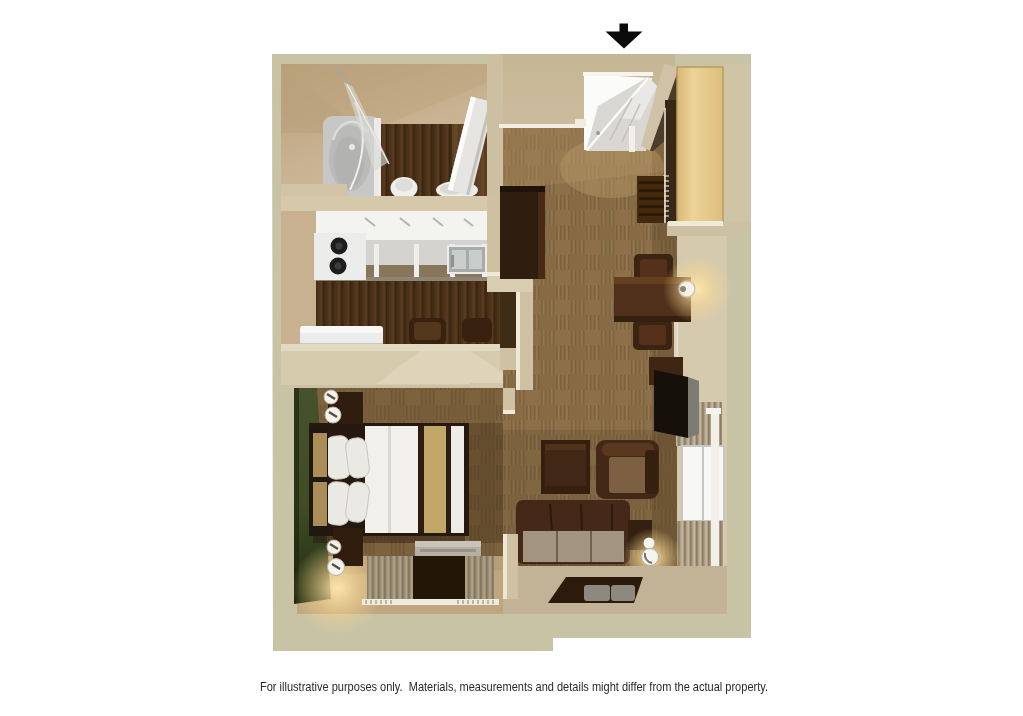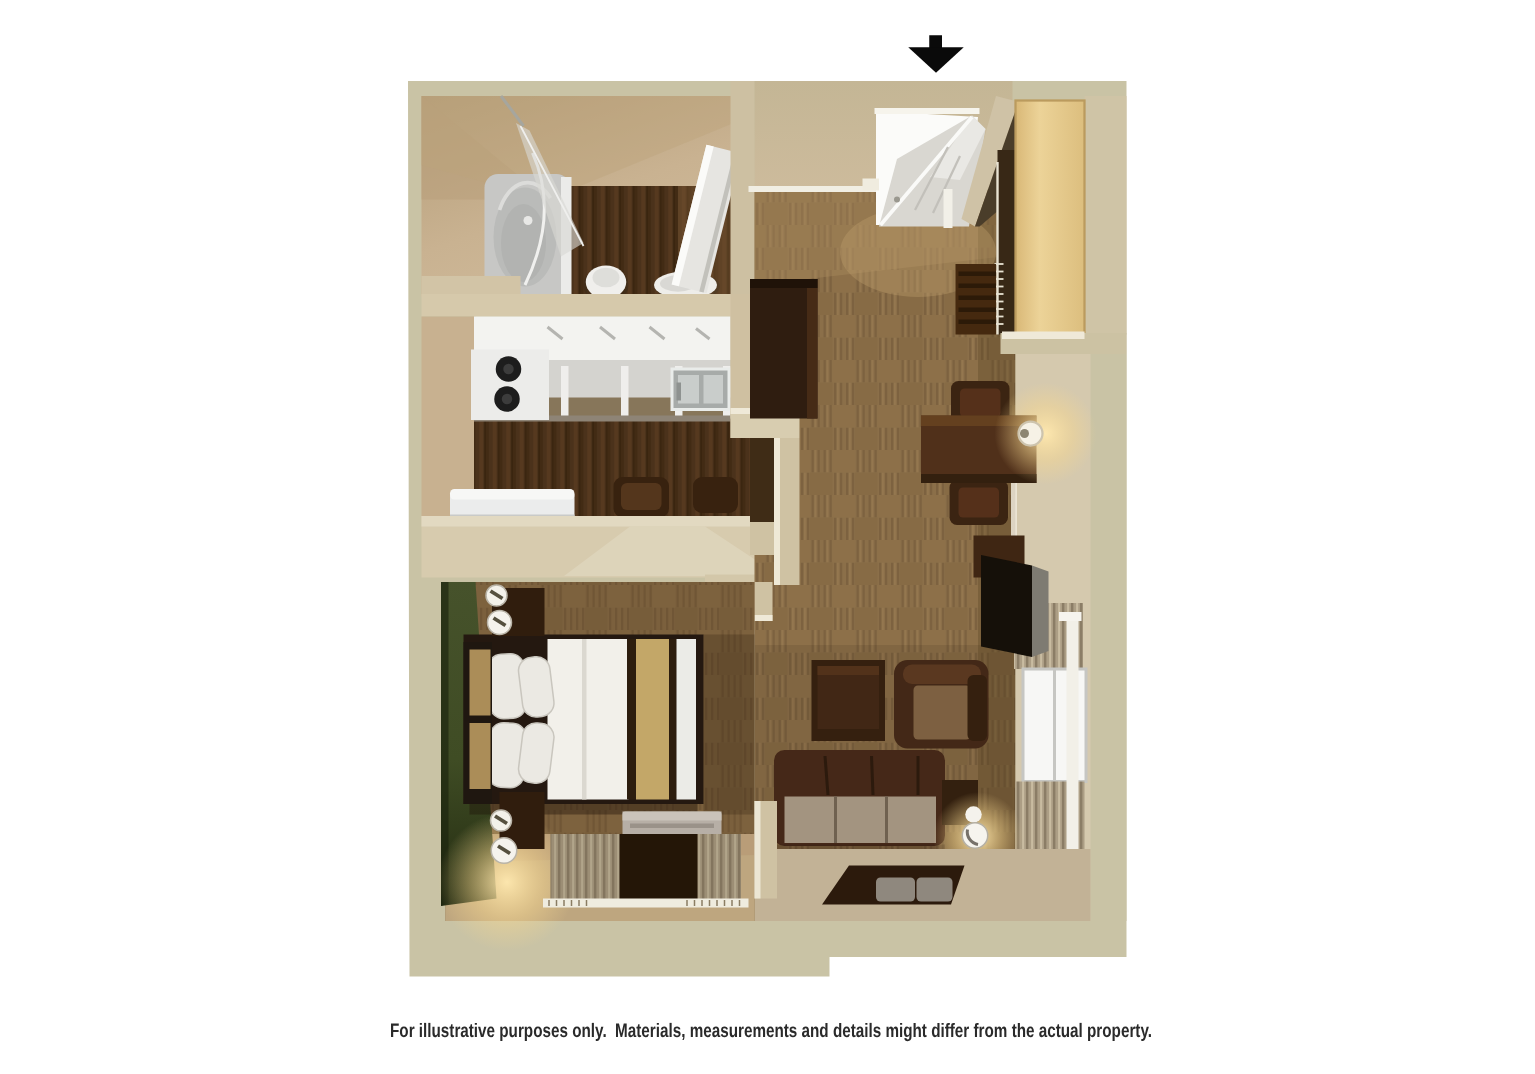--- a/index.html
+++ b/index.html
@@ -1,17 +1,17 @@
 <!DOCTYPE html>
 <html><head>
 <meta charset="utf-8">
 <style>
 html,body{margin:0;padding:0;background:#ffffff;}
 #stage{position:relative;width:1023px;height:716px;background:#be185d;overflow:hidden;
-font-family:"Liberation Sans", sans-serif;font-weight:bold;}
+font-family:"Liberation Sans", sans-serif;}
 </style>
 </head>
 <body>
 <div id="stage">
 <svg width="1023" height="716" viewBox="0 0 1023 716">
 <defs>
 <pattern id="carpet" width="30" height="30" patternUnits="userSpaceOnUse">
   <rect width="30" height="30" fill="#8b6f49"></rect>
   <g fill="#7d6240">
     <rect x="1" y="0" width="1.5" height="15"></rect>

